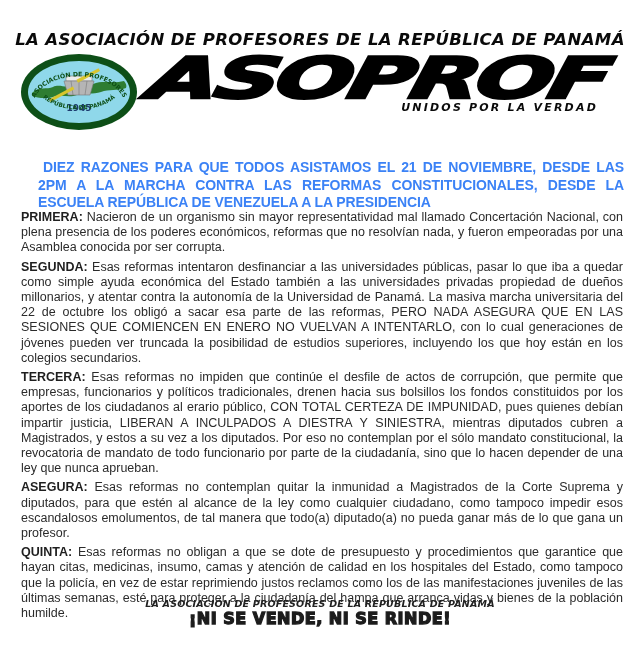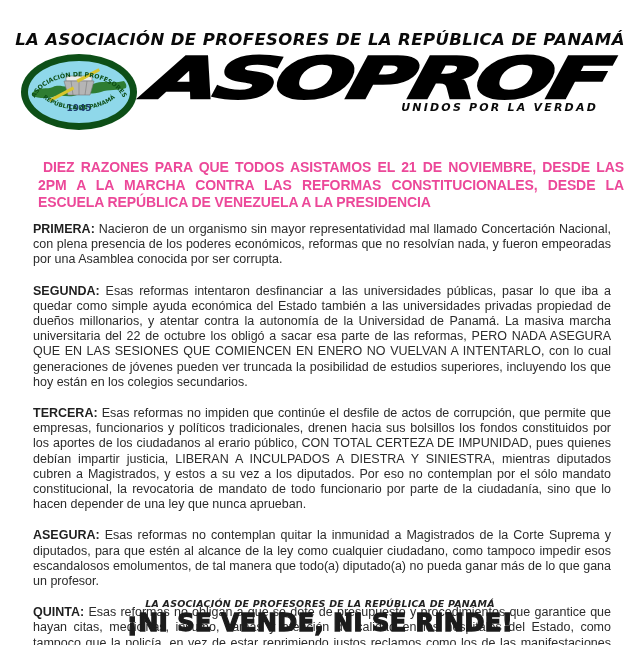--- a/index.html
+++ b/index.html
@@ -27,39 +27,39 @@
   .tagline {
     position:absolute; top:101px; right:42px;
     font-family:"DejaVu Sans", sans-serif;
     font-weight:bold; font-style:italic;
     font-size:11px; letter-spacing:2.2px; color:#0a0a0a; white-space:nowrap;
   }
   
   .doc-title {
     position:absolute; top:159px; left:38px; right:16px;
     font-weight:bold; font-size:14px; line-height:17.5px;
-    letter-spacing:-0.1px; color:#ec4899; text-align:justify; text-indent:5px;
+    letter-spacing:-0.1px; color:#3b82f6; text-align:justify; text-indent:5px;
   }
   .paras {
     position:absolute; top:206px; left:17px; right:13px;
     font-size:12.5px; line-height:15.2px; color:#2b2b2b; text-align:justify;
   }
-  .paras p { margin:16px; }
+  .paras p { margin:4px; }
   .paras .lead { color:#1f1f1f; }
   
   .footer-org {
     position:absolute; top:598px; left:0; right:0; text-align:center;
     font-family:"DejaVu Sans", sans-serif;
     font-weight:bold; font-style:italic; font-size:9.5px;
     letter-spacing:0.2px; color:#222;
   }
   .slogan {
     position:absolute; top:609px; left:0; right:0; text-align:center;
     font-family:"DejaVu Sans", sans-serif;
-    font-weight:bold; font-size:24px; letter-spacing:0.5px; color:#1c1c1c;
+    font-weight:bold; font-size:16px; letter-spacing:0.5px; color:#1c1c1c;
     -webkit-text-stroke:1.3px #1c1c1c;
   }
   .logo text { font-family:"DejaVu Sans", sans-serif; }
 </style>
 </head>
 <body>
 
 <div class="page">
 
   <div class="org-title">LA ASOCIACIÓN DE PROFESORES DE LA  REPÚBLICA DE PANAMÁ</div>

